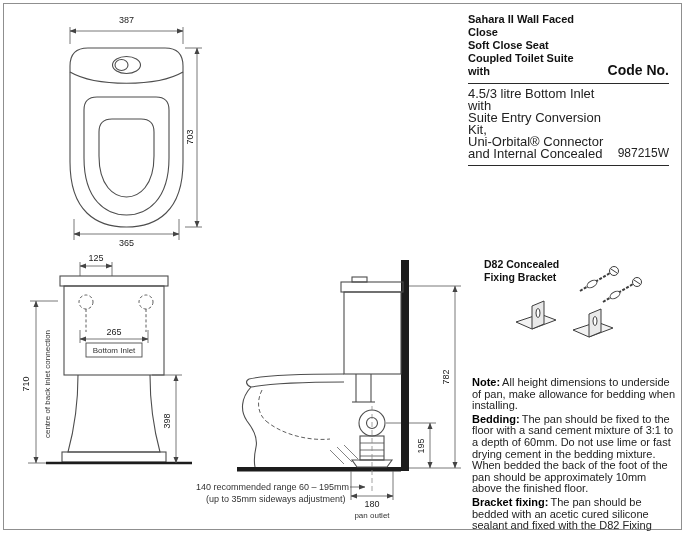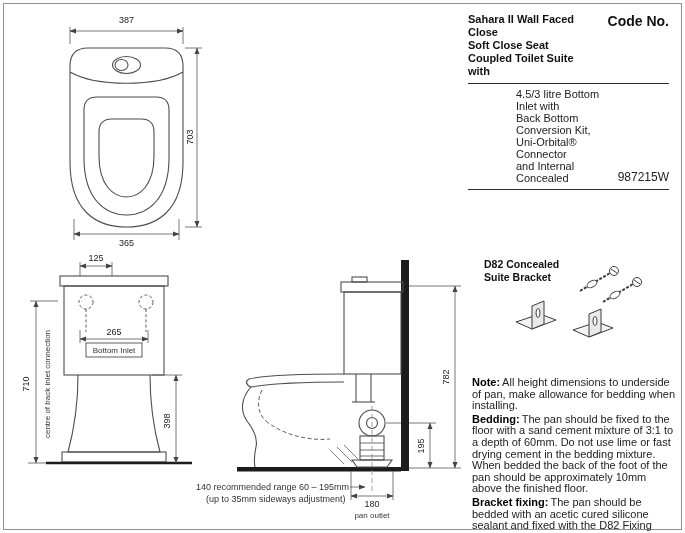--- a/index.html
+++ b/index.html
@@ -8,26 +8,26 @@
     width:685px; height:533px; position:relative; overflow:hidden;
     font-family:"Liberation Sans", sans-serif; color:#222;
   }
   .frame { position:absolute; inset:3px; border:1px solid #8f8f8f; pointer-events:none; }
   #drawing { position:absolute; left:0; top:0; }
   #drawing text { font-family:"Liberation Sans", sans-serif; font-size:9px; fill:#222; }
   #drawing text.small { font-size:8px; fill:#333; }
   #drawing text.note { font-size:9px; fill:#333; }
 
   #product-block { position:absolute; left:468px; top:13px; width:201px; }
-  .prod-head { display:flex; align-items:flex-start;gap:15px; }
+  .prod-head { display:flex; align-items:flex-end;gap:15px; }
   .prod-title { font-weight:bold; font-size:11px; line-height:13px; color:#111; }
   .code-label { font-weight:bold; font-size:14px; margin-left:auto; white-space:nowrap; color:#111; }
   .rule { border-top:1px solid #2a2a2a; margin:5px 0 4px 0; }
   .desc-row { display:flex; align-items:flex-end; }
-  .prod-desc { font-size:11px; line-height:12px;margin-left:48px; }
+  .prod-desc { font-size:13px; line-height:12px; }
   .code-value { font-size:12px; margin-left:auto; white-space:nowrap; }
 
   #bracket-label { position:absolute; left:484px; top:258px; font-weight:bold; font-size:10.5px; line-height:13px; color:#111; }
 
   #notes-block { position:absolute; left:472px; top:377px; width:207px; font-size:11px; line-height:11.6px; }
   #notes-block p { margin:0 0 2px 0; }
   #notes-block b { color:#000; margin-right:2px; }
 </style>
 </head>
 <body>
@@ -173,31 +173,31 @@
       <div>Sahara II Wall Faced Close</div>
       <div>Soft Close Seat</div>
       <div>Coupled Toilet Suite with</div>
     </div>
     <div class="code-label">Code No.</div>
   </div>
   <div class="rule"></div>
   <div class="desc-row">
     <div class="prod-desc">
       <div>4.5/3 litre Bottom Inlet with</div>
-      <div>Back Bottom Conversion Kit,</div>
+      <div>Suite Entry Conversion Kit,</div>
       <div>Uni-Orbital® Connector</div>
       <div>and Internal Concealed</div>
     </div>
     <div class="code-value">987215W</div>
   </div>
   <div class="rule"></div>
 </div>
 
 <div id="bracket-label">
   <div>D82 Concealed</div>
-  <div>Suite Bracket</div>
+  <div>Fixing Bracket</div>
 </div>
 
 <div id="notes-block">
   <p><b>Note:</b><span>All height dimensions to underside of pan, make allowance for bedding when installing.</span></p>
   <p><b>Bedding:</b><span>The pan should be fixed to the floor with a sand cement mixture of 3:1 to a depth of 60mm. Do not use lime or fast drying cement in the bedding mixture. When bedded the back of the foot of the pan should be approximately 10mm above the finished floor.</span></p>
   <p><b>Bracket fixing:</b><span>The pan should be bedded with an acetic cured silicone sealant and fixed with the D82 Fixing Brackets supplied.</span></p>
 </div>
 
 </body></html>

